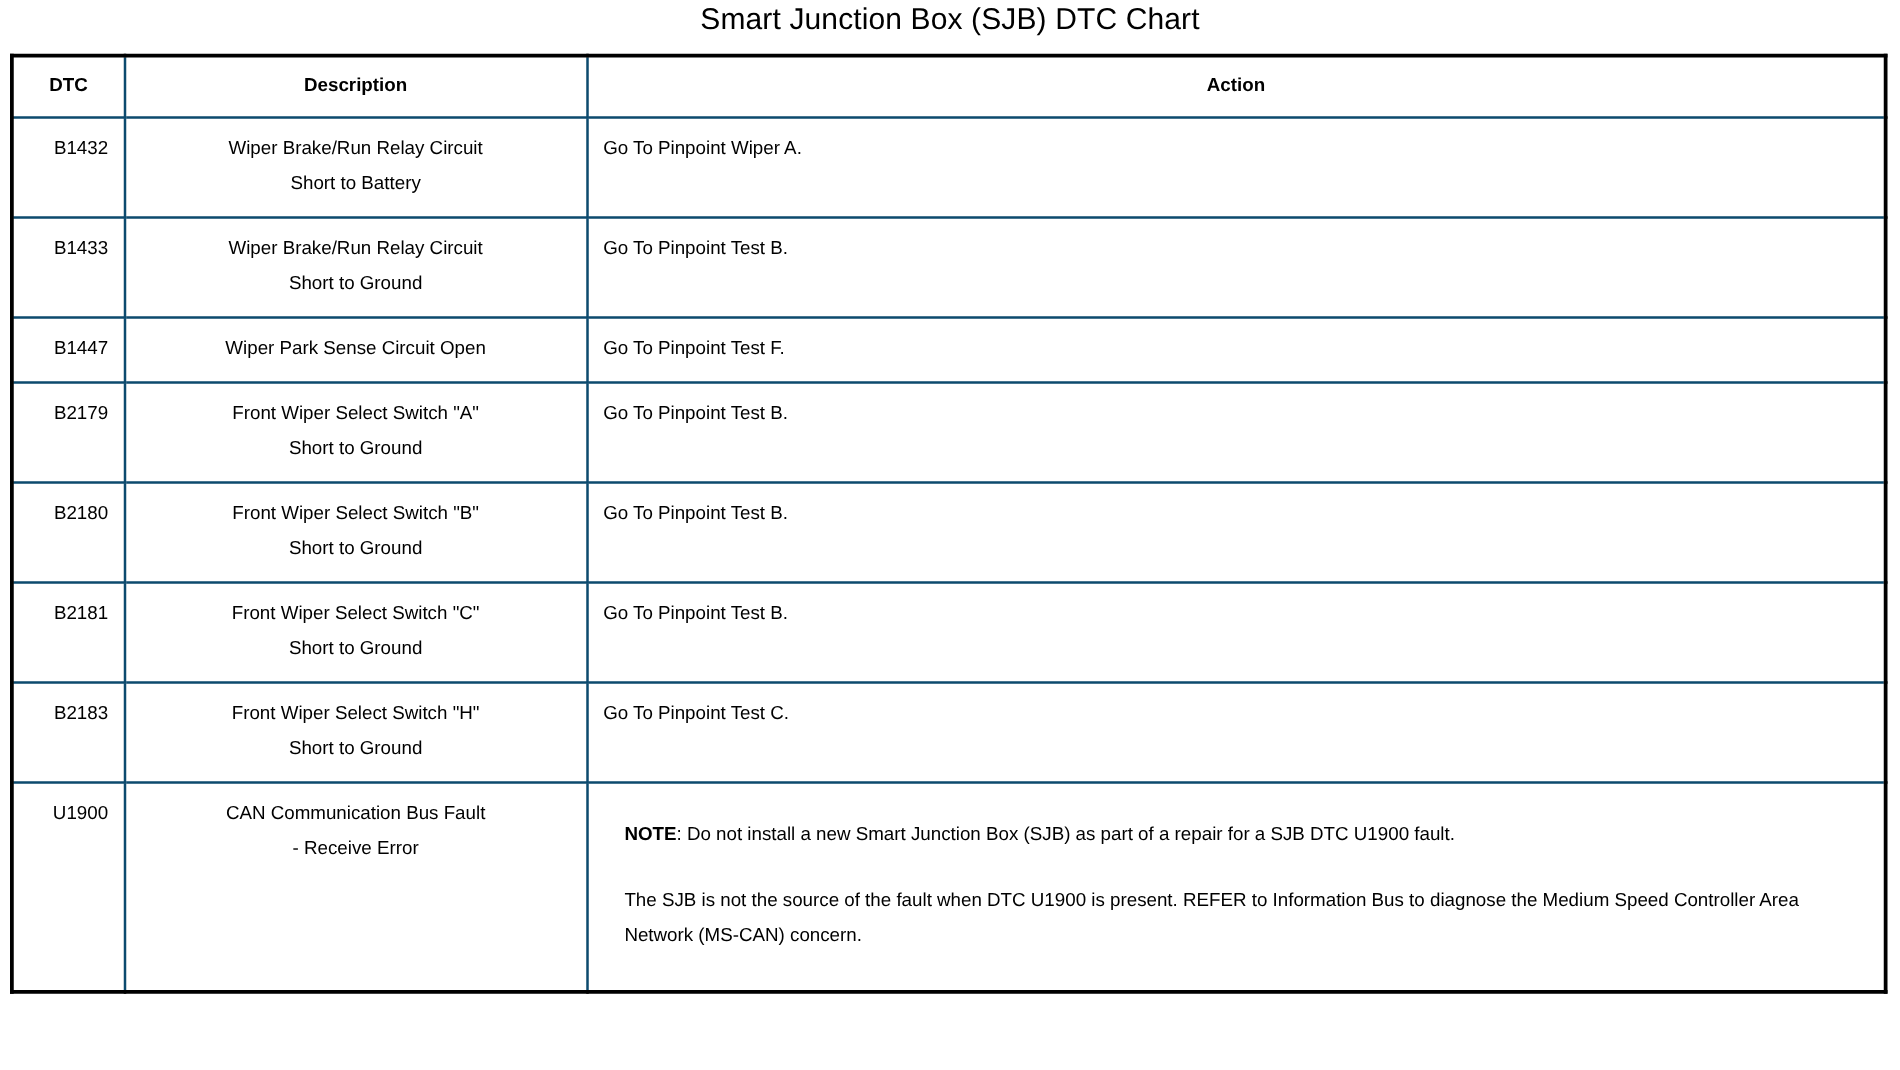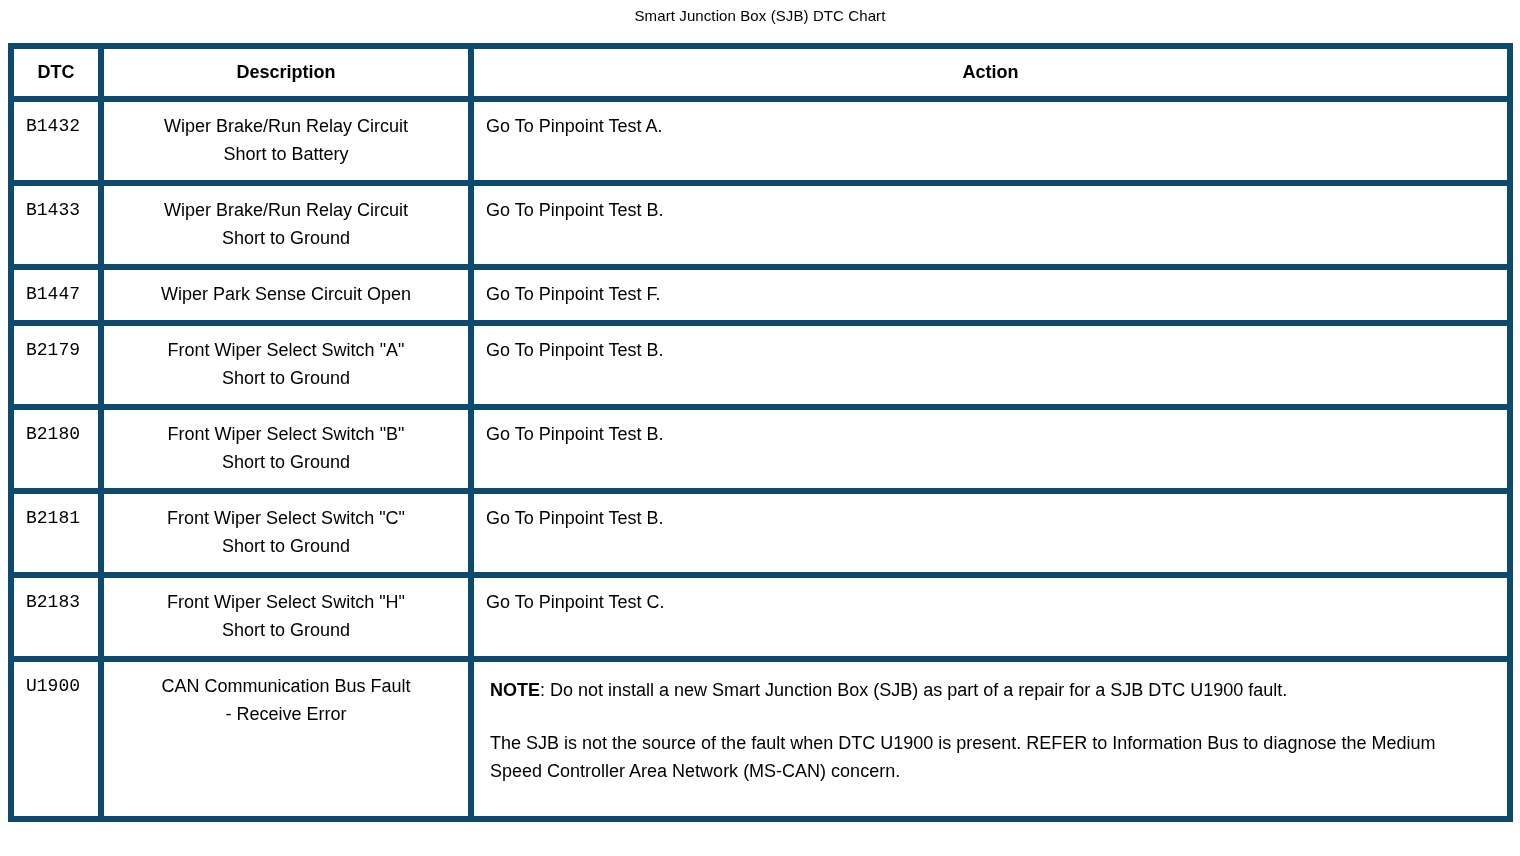--- a/index.html
+++ b/index.html
@@ -22,21 +22,21 @@
     height: 856px;
     background: #ffffff;
   }
 
   .chart-title {
     position: absolute;
     top: 4px;
     left: 0;
     width: 1520px;
     text-align: center;
-    font-size: 15px;
+    font-size: 24px;
     line-height: 24px;
     font-weight: normal;
     letter-spacing: 0.1px;
   }
 
   .table-wrap {
     position: absolute;
     top: 43px;
     left: 8px;
     width: 1499px;
@@ -48,59 +48,58 @@
     table-layout: fixed;
     border: 3px solid #000000;
   }
 
   table.dtc-table col.c-dtc   { width: 90px; }
   table.dtc-table col.c-desc  { width: 370px; }
   table.dtc-table col.c-act   { width: 1039px; }
 
   table.dtc-table th,
   table.dtc-table td {
-    border: 6px solid #0c4a6e;
+    border: 2px solid #0c4a6e;
     vertical-align: top;
-    font-size: 18px;
+    font-size: 15px;
     line-height: 28px;
     padding: 10px 12px 12px 12px;
   }
 
   table.dtc-table thead th {
     text-align: center;
     font-weight: bold;
     padding: 9px 8px 10px 8px;
     height: 49px;
     vertical-align: middle;
   }
 
   td.cell-dtc {
-    text-align: left;
+    text-align: right;
     white-space: nowrap;
     padding-left: 13px;
     padding-right: 4px;
-    font-family: Liberation Mono, monospace;
   }
 
   td.cell-desc {
     text-align: center;
   }
 
   td.cell-action {
     text-align: left;
   }
 
   .desc-line,
   .action-line {
     display: block;
     white-space: pre-wrap;
   }
 
   .note-para {
-    margin: 4px;
+    margin: 17px;
     white-space: pre-wrap;
   }
   .note-para + .note-para {
     margin-top: 25px;
   }
   .note-label {
     font-weight: bold;
   }
 
   
@@ -131,21 +130,21 @@
       </thead>
       <tbody>
 
         <tr class="r-tall">
           <td class="cell-dtc">B1432</td>
           <td class="cell-desc">
             <span class="desc-line">Wiper Brake/Run Relay Circuit</span>
             <span class="desc-line">Short to Battery</span>
           </td>
           <td class="cell-action">
-            <span class="action-line">Go To Pinpoint Test A.</span>
+            <span class="action-line">Go To Pinpoint Wiper A.</span>
           </td>
         </tr>
 
         <tr class="r-tall">
           <td class="cell-dtc">B1433</td>
           <td class="cell-desc">
             <span class="desc-line">Wiper Brake/Run Relay Circuit</span>
             <span class="desc-line">Short to Ground</span>
           </td>
           <td class="cell-action">

